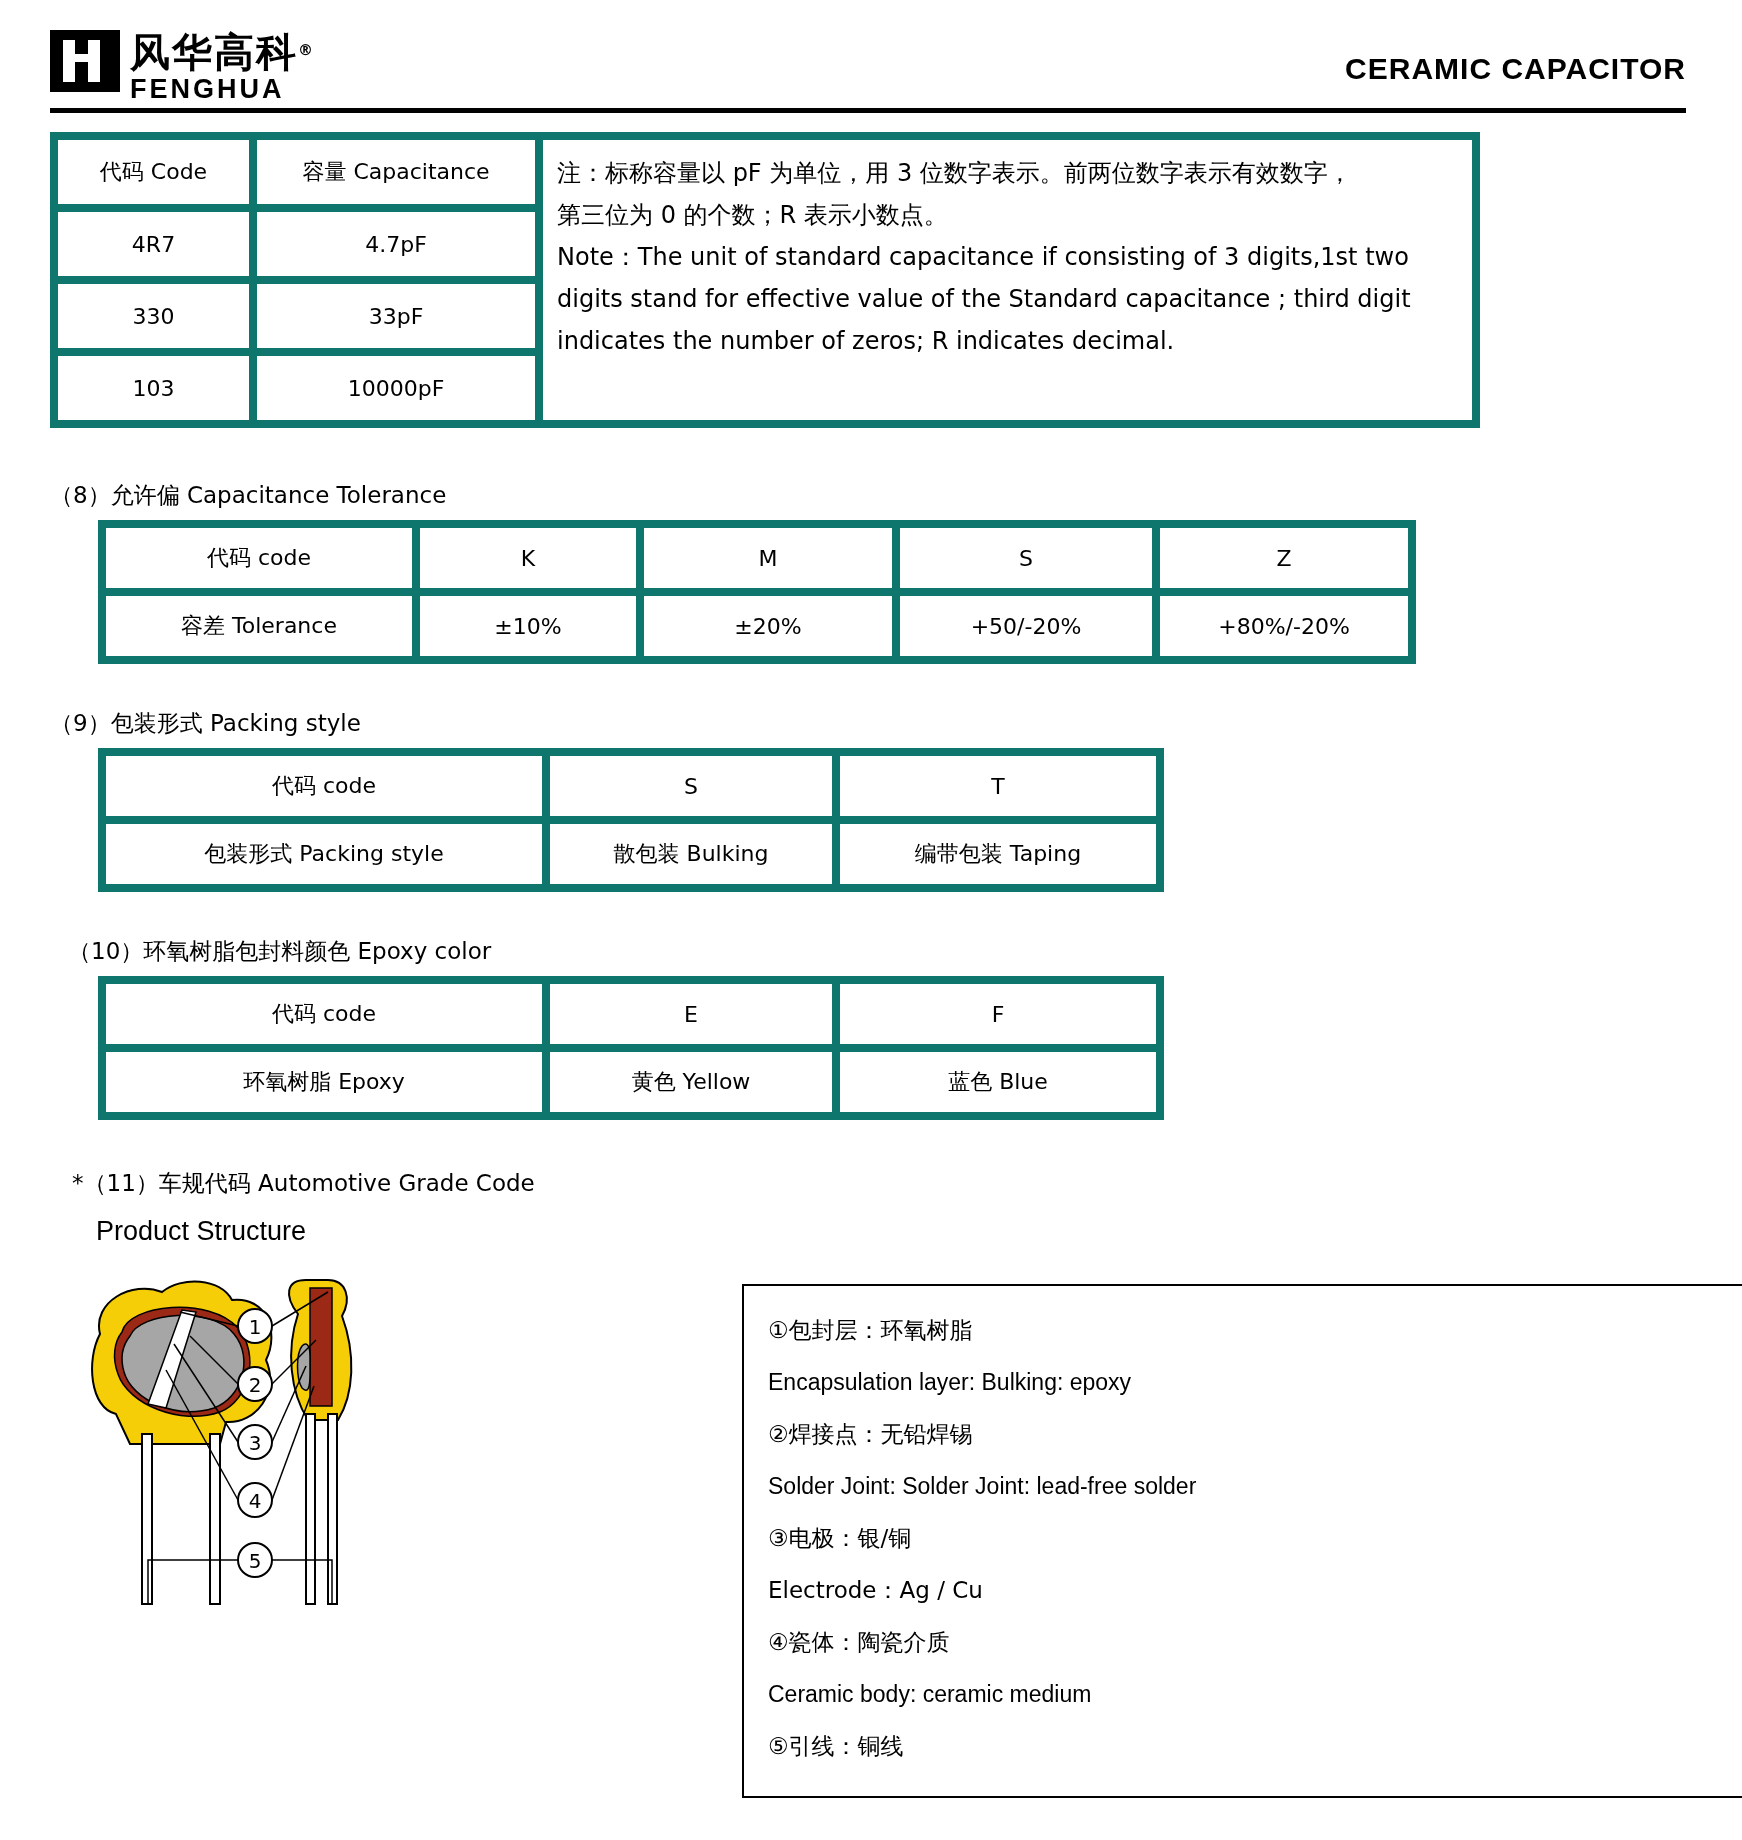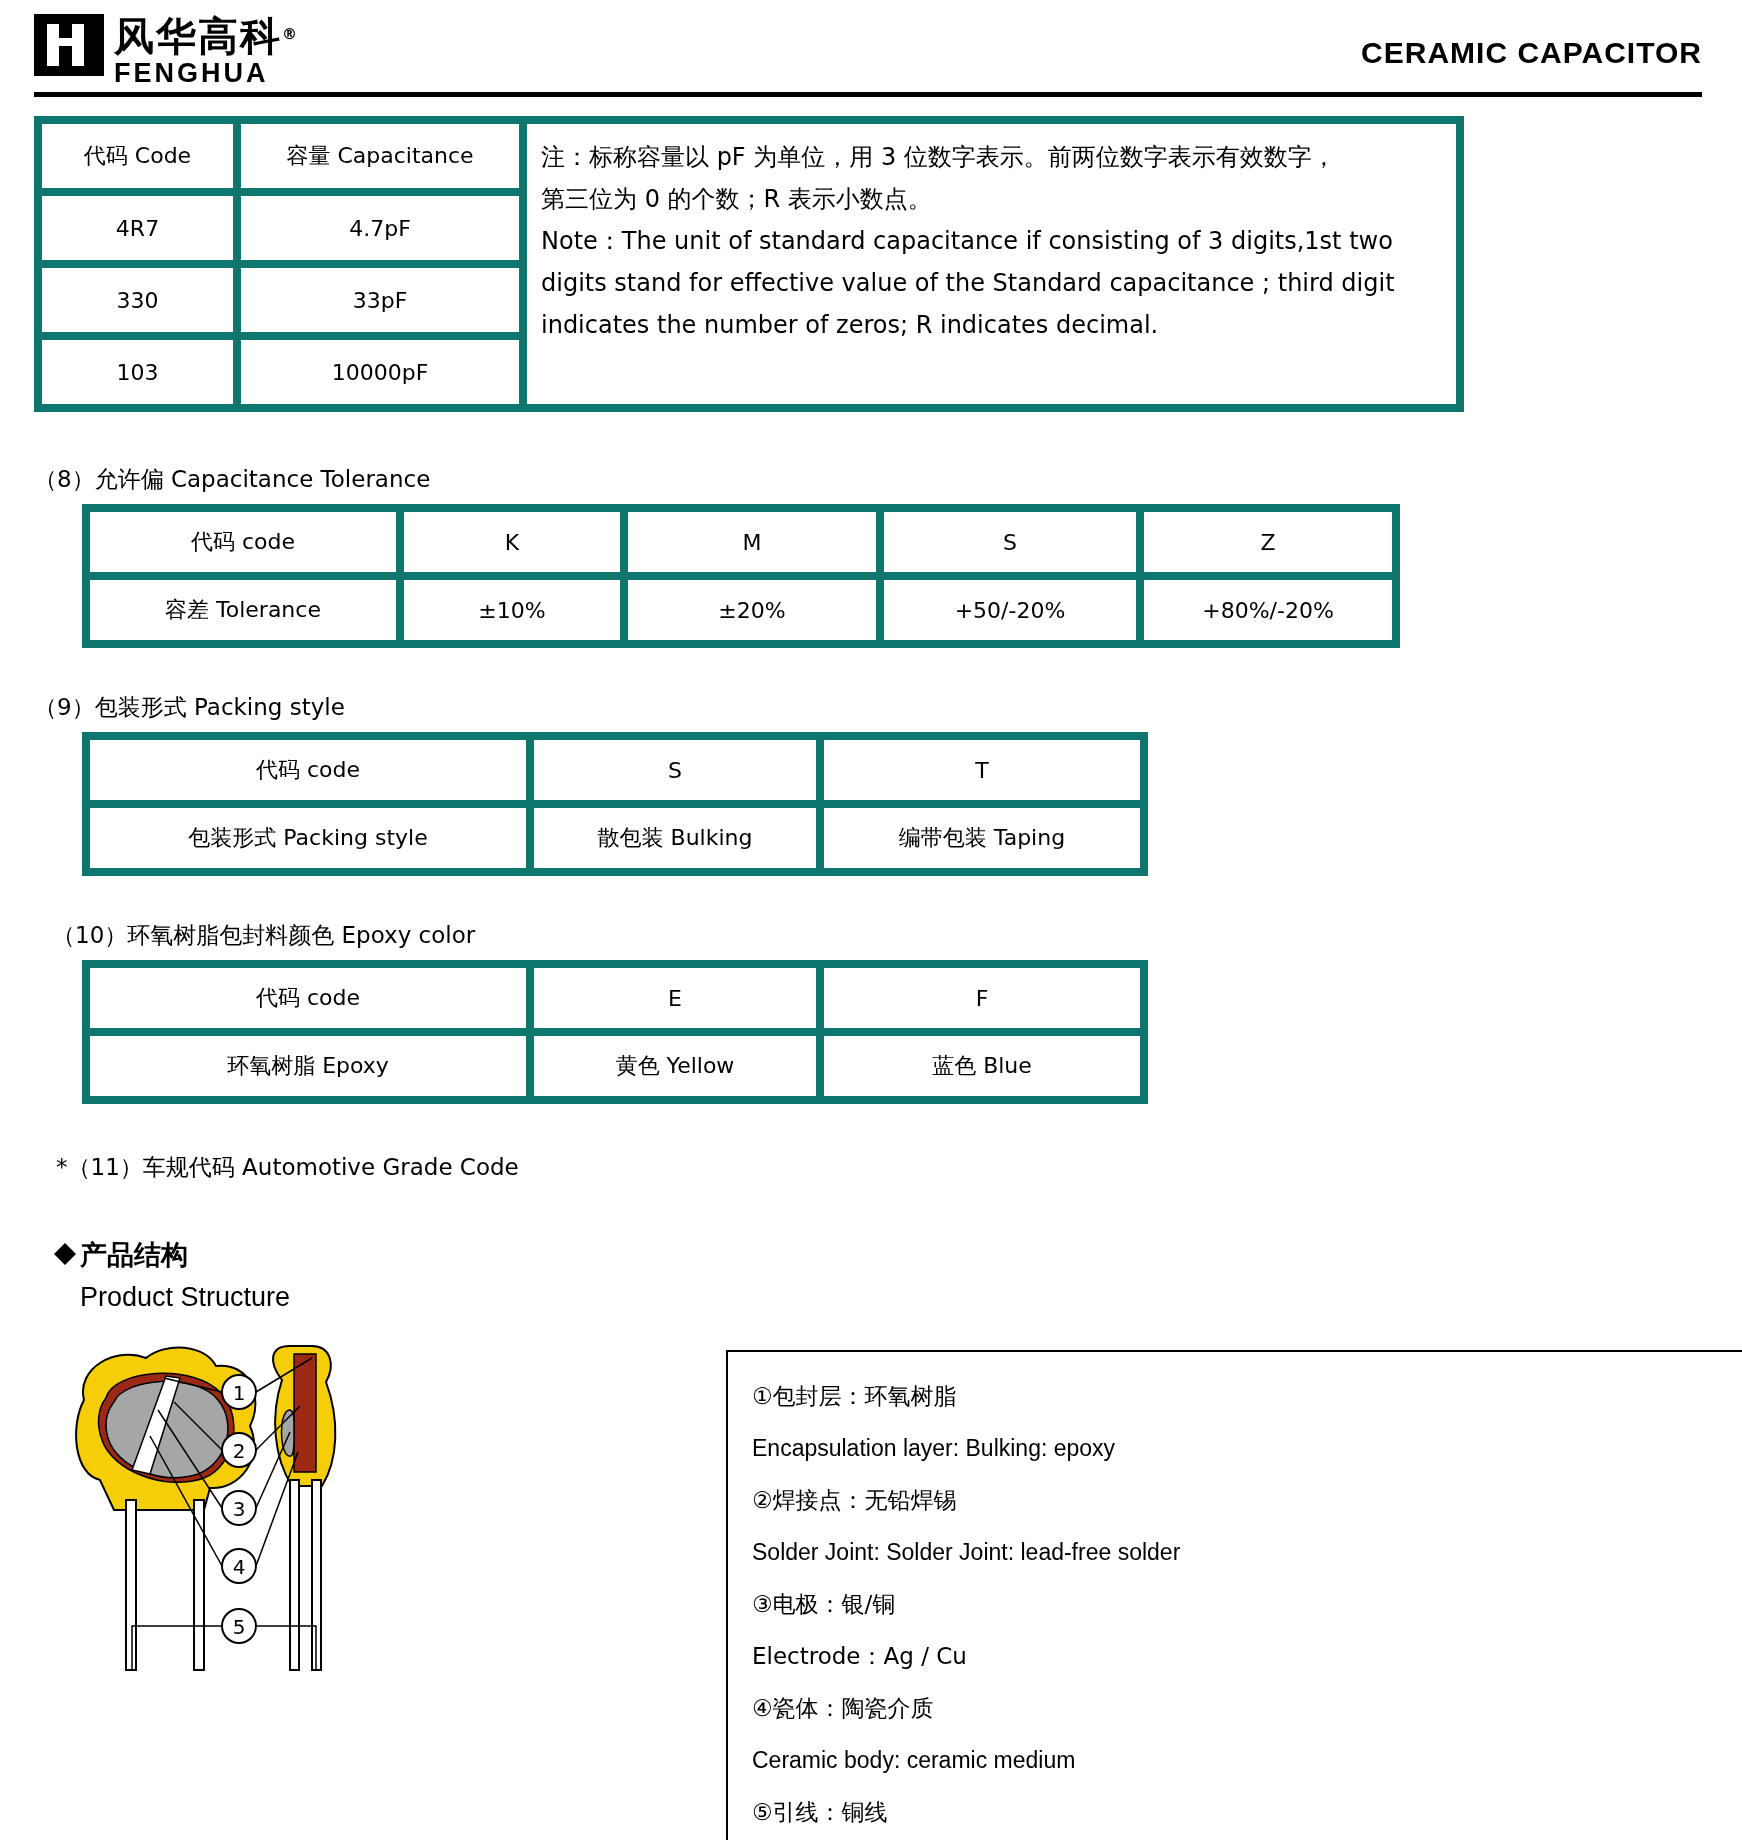--- a/index.html
+++ b/index.html
@@ -13,21 +13,21 @@
     font-family: "Liberation Sans", sans-serif;
     color: #000000;
     position: relative;
     overflow: hidden;
   }
   .page {
     position: relative;
     width: 1742px;
     height: 1840px;
     box-sizing: border-box;
-    padding: 0;
+    padding: 16px;
   }
 
   
   .header {
     position: relative;
     height: 110px;
     padding: 18px 40px 0 40px;
     box-sizing: border-box;
   }
   .logo-wrap {
@@ -337,23 +337,20 @@
       <tr>
         <td>环氧树脂 Epoxy</td>
         <td>黄色 Yellow</td>
         <td>蓝色 Blue</td>
       </tr>
     </tbody>
       </table>
 
     <div class="section-title s11">*（11）车规代码 Automotive Grade Code</div>
 
-    <div class="structure-head">
-      <span class="diamond"></span><span>产品结构</span>
-    </div>
     <div class="structure-head-en">Product Structure</div>
 
     <div class="struct-row">
 
       <svg class="diagram" viewBox="0 0 560 400">
 
         <g>
           <path d="M30 60 C22 28 62 6 92 18 C112 2 150 4 162 26 C196 22 210 58 196 86 C210 118 186 150 156 148 L150 170 L60 170 L46 140 C20 134 16 86 30 60 Z" fill="#F5CE08" stroke="#000000" stroke-width="2"></path>
           <path d="M52 58 C58 30 140 22 168 54 C190 80 180 126 150 138 C110 152 58 130 48 100 C42 84 44 68 52 58 Z" fill="#9B2915" stroke="#000000" stroke-width="1.5"></path>
           <path d="M60 62 C70 38 142 32 164 60 C184 84 172 124 144 134 C106 146 62 126 54 98 C50 84 52 72 60 62 Z" fill="#A6A6A6" stroke="#000000" stroke-width="1.5"></path>

